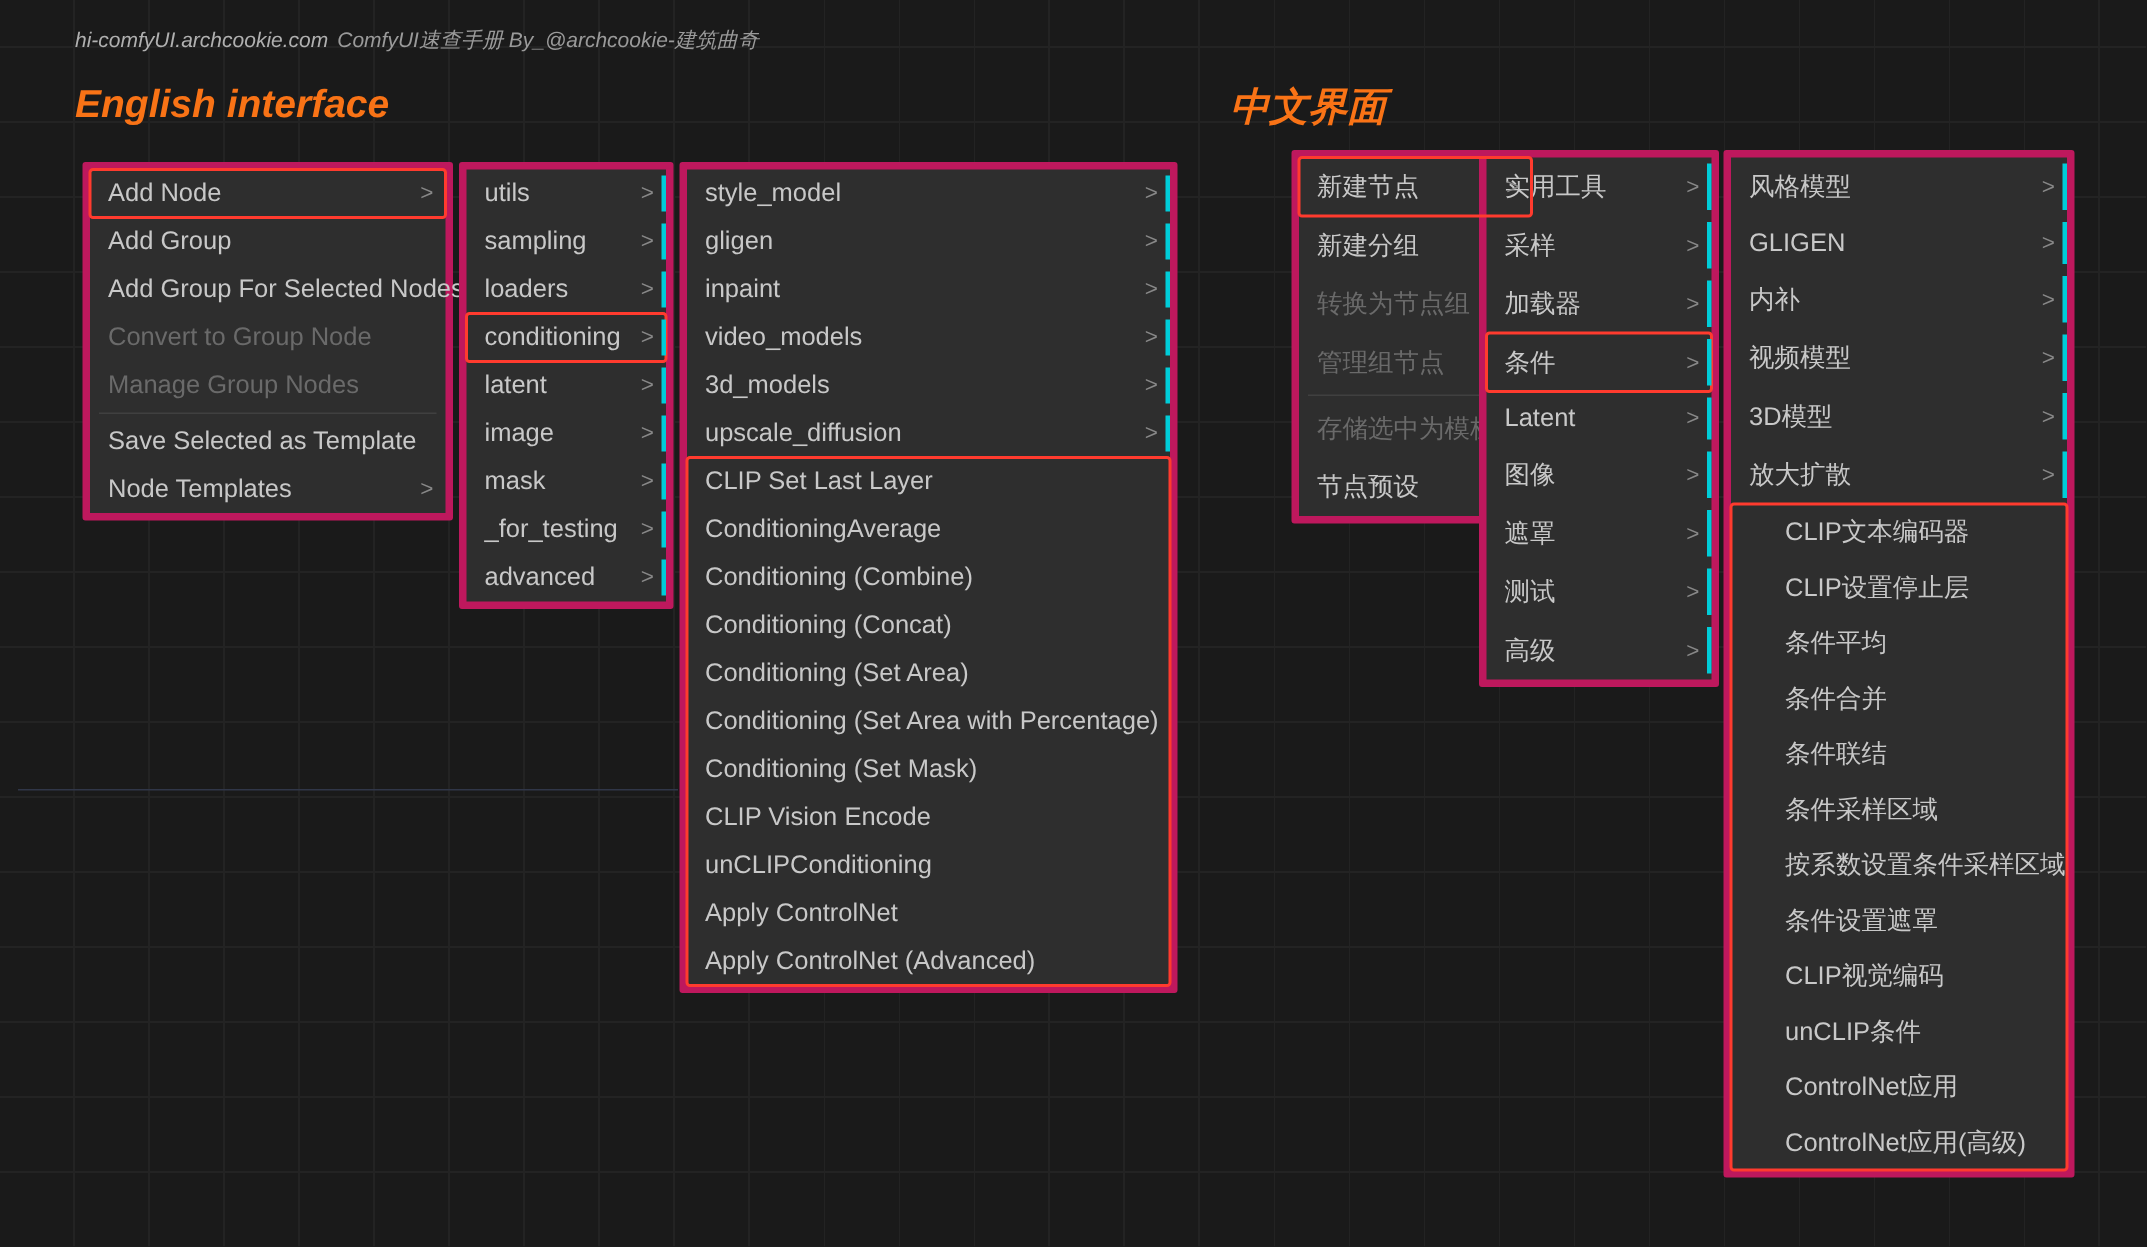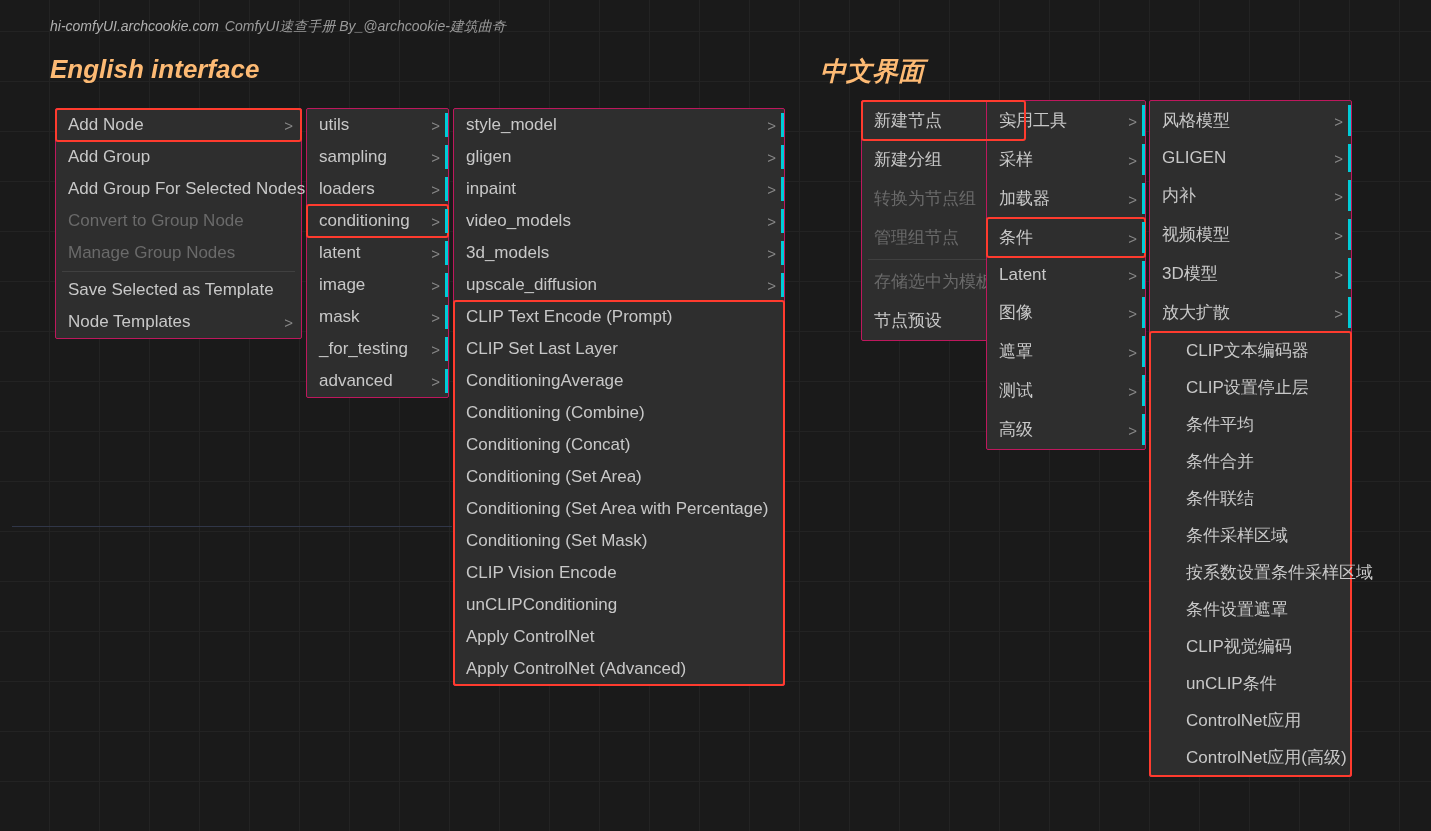--- a/index.html
+++ b/index.html
@@ -27,34 +27,34 @@
     position: absolute; top: 18px; left: 50px;
     font-style: italic; font-size: 14px; color: #9a9a9a;
     display: flex; gap: 6px;
   }
   .header-line .url { color: #b0b0b0; }
   .section-title {
     position: absolute;
     font-style: italic;
     font-weight: 600;
     font-size: 26px;
-    color: #fdba74;
+    color: #f97316;
   }
   .section-title.en { top: 54px; left: 50px; }
   .section-title.zh { top: 54px; left: 820px; }
 
   .divider-line {
     position: absolute; left: 12px; top: 526px; width: 440px; height: 1px;
     background: #303648;
   }
 
   .menu-col {
     position: absolute;
     background: #2e2e2e;
-    border: 1px solid #be185d;
+    border: 5px solid #be185d;
     border-radius: 2px;
   }
   .menu-item {
     padding: 6px 12px;
     color: #c8c8c8;
     position: relative;
     font-size: 17px;
     white-space: nowrap;
     cursor: default;
   }
@@ -83,21 +83,21 @@
   }
 
   
   #en-col1 { left: 55px;  top: 108px; width: 247px; }
   #en-col2 { left: 306px; top: 108px; width: 143px; }
   #en-col3 { left: 453px; top: 108px; width: 332px; }
 
   
   #zh-col1 { left: 818px; top: 100px; width: 165px; margin-left: 43px; }
   #zh-col2 { left: 986px; top: 100px; width: 160px; }
-  #zh-col3 { left: 1149px; top: 100px; width: 203px; }
+  #zh-col3 { left: 1149px; top: 100px; width: 234px; }
 
   .zh .menu-item { padding-top: 8px; padding-bottom: 8px; }
   #zh-col3 .menu-item { padding-top: 8px; padding-bottom: 8px; }
   #zh-col3 .sub .menu-item { padding-top: 7px; padding-bottom: 7px; padding-left: 36px; }
 
 </style>
 </head>
 <body>
 
 <div class="header-line">
@@ -134,21 +134,20 @@
 </div>
 
 <div id="en-col3" class="menu-col">
   <div class="menu-item has-cyan"><span>style_model</span><span class="chev">&gt;</span></div>
   <div class="menu-item has-cyan"><span>gligen</span><span class="chev">&gt;</span></div>
   <div class="menu-item has-cyan"><span>inpaint</span><span class="chev">&gt;</span></div>
   <div class="menu-item has-cyan"><span>video_models</span><span class="chev">&gt;</span></div>
   <div class="menu-item has-cyan"><span>3d_models</span><span class="chev">&gt;</span></div>
   <div class="menu-item has-cyan"><span>upscale_diffusion</span><span class="chev">&gt;</span></div>
   <div class="highlight-red sub">
-    <div class="menu-item"><span>CLIP Text Encode (Prompt)</span></div>
     <div class="menu-item"><span>CLIP Set Last Layer</span></div>
     <div class="menu-item"><span>ConditioningAverage</span></div>
     <div class="menu-item"><span>Conditioning (Combine)</span></div>
     <div class="menu-item"><span>Conditioning (Concat)</span></div>
     <div class="menu-item"><span>Conditioning (Set Area)</span></div>
     <div class="menu-item"><span>Conditioning (Set Area with Percentage)</span></div>
     <div class="menu-item"><span>Conditioning (Set Mask)</span></div>
     <div class="menu-item"><span>CLIP Vision Encode</span></div>
     <div class="menu-item"><span>unCLIPConditioning</span></div>
     <div class="menu-item"><span>Apply ControlNet</span></div>

